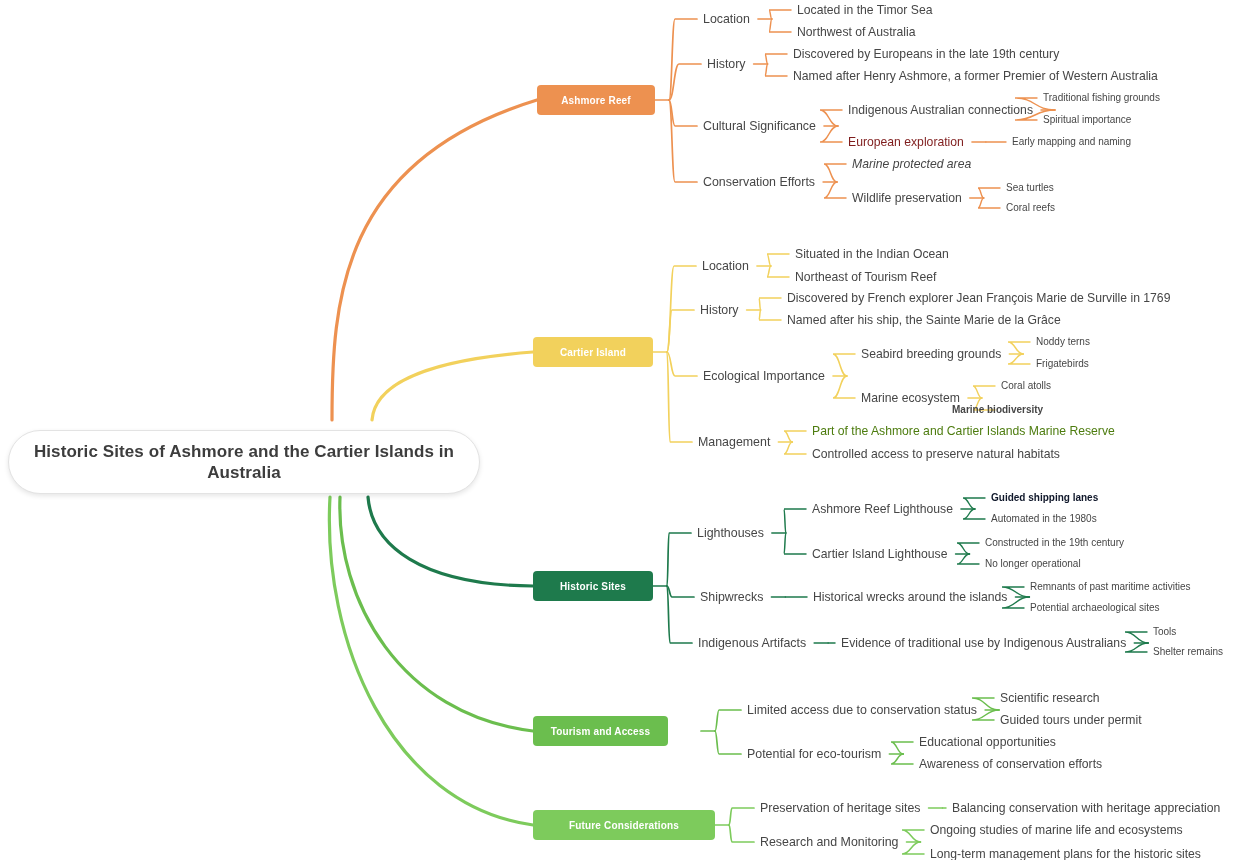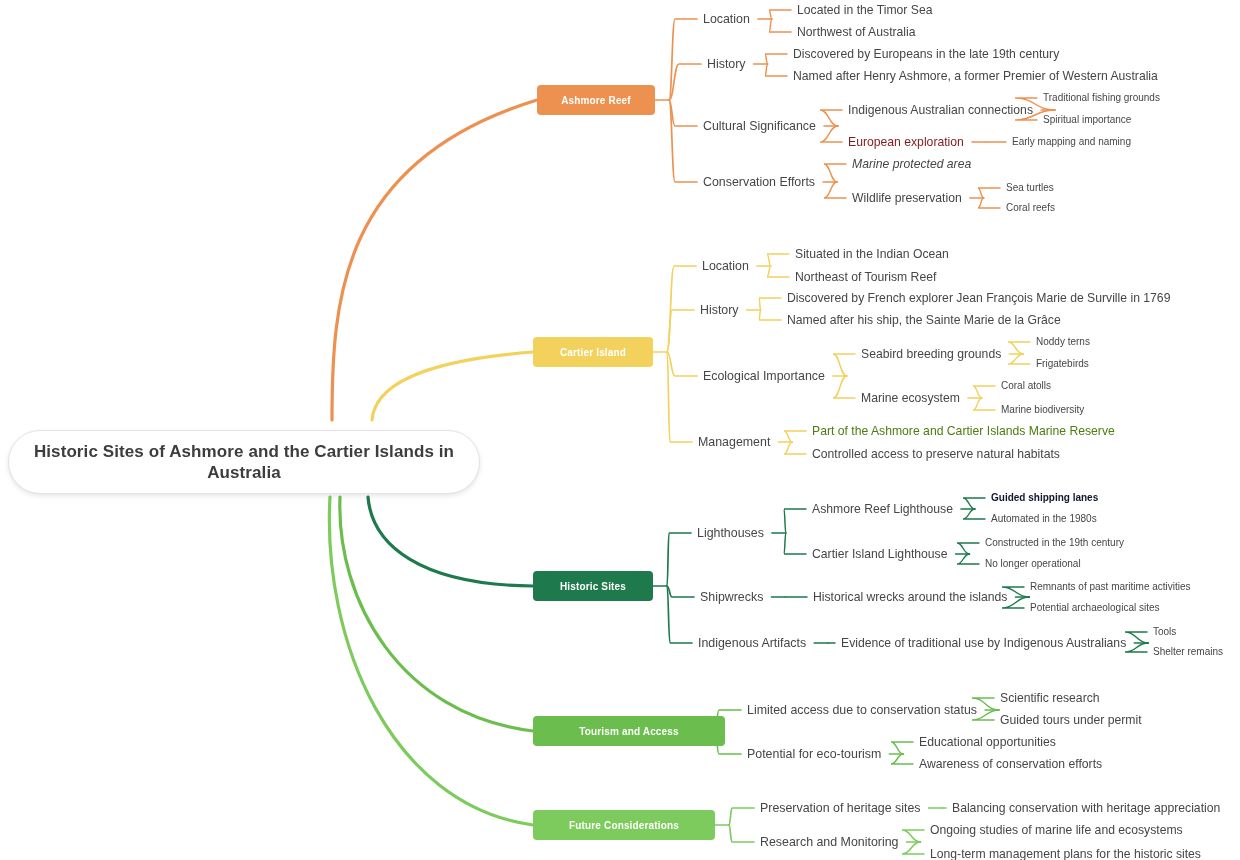--- a/index.html
+++ b/index.html
@@ -215,21 +215,21 @@
       <div class="txt-node lvl3" style="left: 795px; top: 277px; color: rgb(70, 70, 70);">Northeast of Tourism Reef</div>
       <div class="txt-node lvl2" style="left: 700px; top: 310px; color: rgb(70, 70, 70);">History</div>
       <div class="txt-node lvl3" style="left: 787px; top: 298px; color: rgb(70, 70, 70);">Discovered by French explorer Jean François Marie de Surville in 1769</div>
       <div class="txt-node lvl3" style="left: 787px; top: 320px; color: rgb(70, 70, 70);">Named after his ship, the Sainte Marie de la Grâce</div>
       <div class="txt-node lvl2" style="left: 703px; top: 376px; color: rgb(70, 70, 70);">Ecological Importance</div>
       <div class="txt-node lvl3" style="left: 861px; top: 354px; color: rgb(70, 70, 70);">Seabird breeding grounds</div>
       <div class="txt-node lvl4" style="left: 1036px; top: 342px; color: rgb(70, 70, 70);">Noddy terns</div>
       <div class="txt-node lvl4" style="left: 1036px; top: 364px; color: rgb(70, 70, 70);">Frigatebirds</div>
       <div class="txt-node lvl3" style="left: 861px; top: 398px; color: rgb(70, 70, 70);">Marine ecosystem</div>
       <div class="txt-node lvl4" style="left: 1001px; top: 386px; color: rgb(70, 70, 70);">Coral atolls</div>
-      <div class="txt-node lvl4" style="left: 1001px; top: 410px; color: rgb(70, 70, 70);">Marine biodiversity</div>
+      <div class="txt-node lvl4" style="left: 952px; top: 410px; color: rgb(70, 70, 70); font-weight: bold;">Marine biodiversity</div>
       <div class="txt-node lvl2" style="left: 698px; top: 442px; color: rgb(70, 70, 70);">Management</div>
       <div class="txt-node lvl3" style="left: 812px; top: 431px; color: #4d7c0f;">Part of the Ashmore and Cartier Islands Marine Reserve</div>
       <div class="txt-node lvl3" style="left: 812px; top: 454px; color: rgb(70, 70, 70);">Controlled access to preserve natural habitats</div>
       <div class="l1-node" style="left: 533px; top: 571px; width: 120px; background: rgb(30, 122, 76);">
         <span class="l1-label">Historic Sites</span>
       </div>
       <div class="txt-node lvl2" style="left: 697px; top: 533px; color: rgb(70, 70, 70);">Lighthouses</div>
       <div class="txt-node lvl3" style="left: 812px; top: 509px; color: rgb(70, 70, 70);">Ashmore Reef Lighthouse</div>
       <div class="txt-node lvl4" style="left: 991px; top: 498px; color: #0f172a; font-weight: bold;">Guided shipping lanes</div>
       <div class="txt-node lvl4" style="left: 991px; top: 519px; color: rgb(70, 70, 70);">Automated in the 1980s</div>
@@ -237,21 +237,21 @@
       <div class="txt-node lvl4" style="left: 985px; top: 543px; color: rgb(70, 70, 70);">Constructed in the 19th century</div>
       <div class="txt-node lvl4" style="left: 985px; top: 564px; color: rgb(70, 70, 70);">No longer operational</div>
       <div class="txt-node lvl2" style="left: 700px; top: 597px; color: rgb(70, 70, 70);">Shipwrecks</div>
       <div class="txt-node lvl3" style="left: 813px; top: 597px; color: rgb(70, 70, 70);">Historical wrecks around the islands</div>
       <div class="txt-node lvl4" style="left: 1030px; top: 587px; color: rgb(70, 70, 70);">Remnants of past maritime activities</div>
       <div class="txt-node lvl4" style="left: 1030px; top: 608px; color: rgb(70, 70, 70);">Potential archaeological sites</div>
       <div class="txt-node lvl2" style="left: 698px; top: 643px; color: rgb(70, 70, 70);">Indigenous Artifacts</div>
       <div class="txt-node lvl3" style="left: 841px; top: 643px; color: rgb(70, 70, 70);">Evidence of traditional use by Indigenous Australians</div>
       <div class="txt-node lvl4" style="left: 1153px; top: 632px; color: rgb(70, 70, 70);">Tools</div>
       <div class="txt-node lvl4" style="left: 1153px; top: 652px; color: rgb(70, 70, 70);">Shelter remains</div>
-      <div class="l1-node" style="left: 533px; top: 716px; width: 192px; background: rgb(107, 190, 78);">
+      <div class="l1-node" style="left: 533px; top: 716px; width: 135px; background: rgb(107, 190, 78);">
         <span class="l1-label">Tourism and Access</span>
       </div>
       <div class="txt-node lvl2" style="left: 747px; top: 710px; color: rgb(70, 70, 70);">Limited access due to conservation status</div>
       <div class="txt-node lvl3" style="left: 1000px; top: 698px; color: rgb(70, 70, 70);">Scientific research</div>
       <div class="txt-node lvl3" style="left: 1000px; top: 720px; color: rgb(70, 70, 70);">Guided tours under permit</div>
       <div class="txt-node lvl2" style="left: 747px; top: 754px; color: rgb(70, 70, 70);">Potential for eco-tourism</div>
       <div class="txt-node lvl3" style="left: 919px; top: 742px; color: rgb(70, 70, 70);">Educational opportunities</div>
       <div class="txt-node lvl3" style="left: 919px; top: 764px; color: rgb(70, 70, 70);">Awareness of conservation efforts</div>
       <div class="l1-node" style="left: 533px; top: 810px; width: 182px; background: rgb(125, 203, 92);">
         <span class="l1-label">Future Considerations</span>

